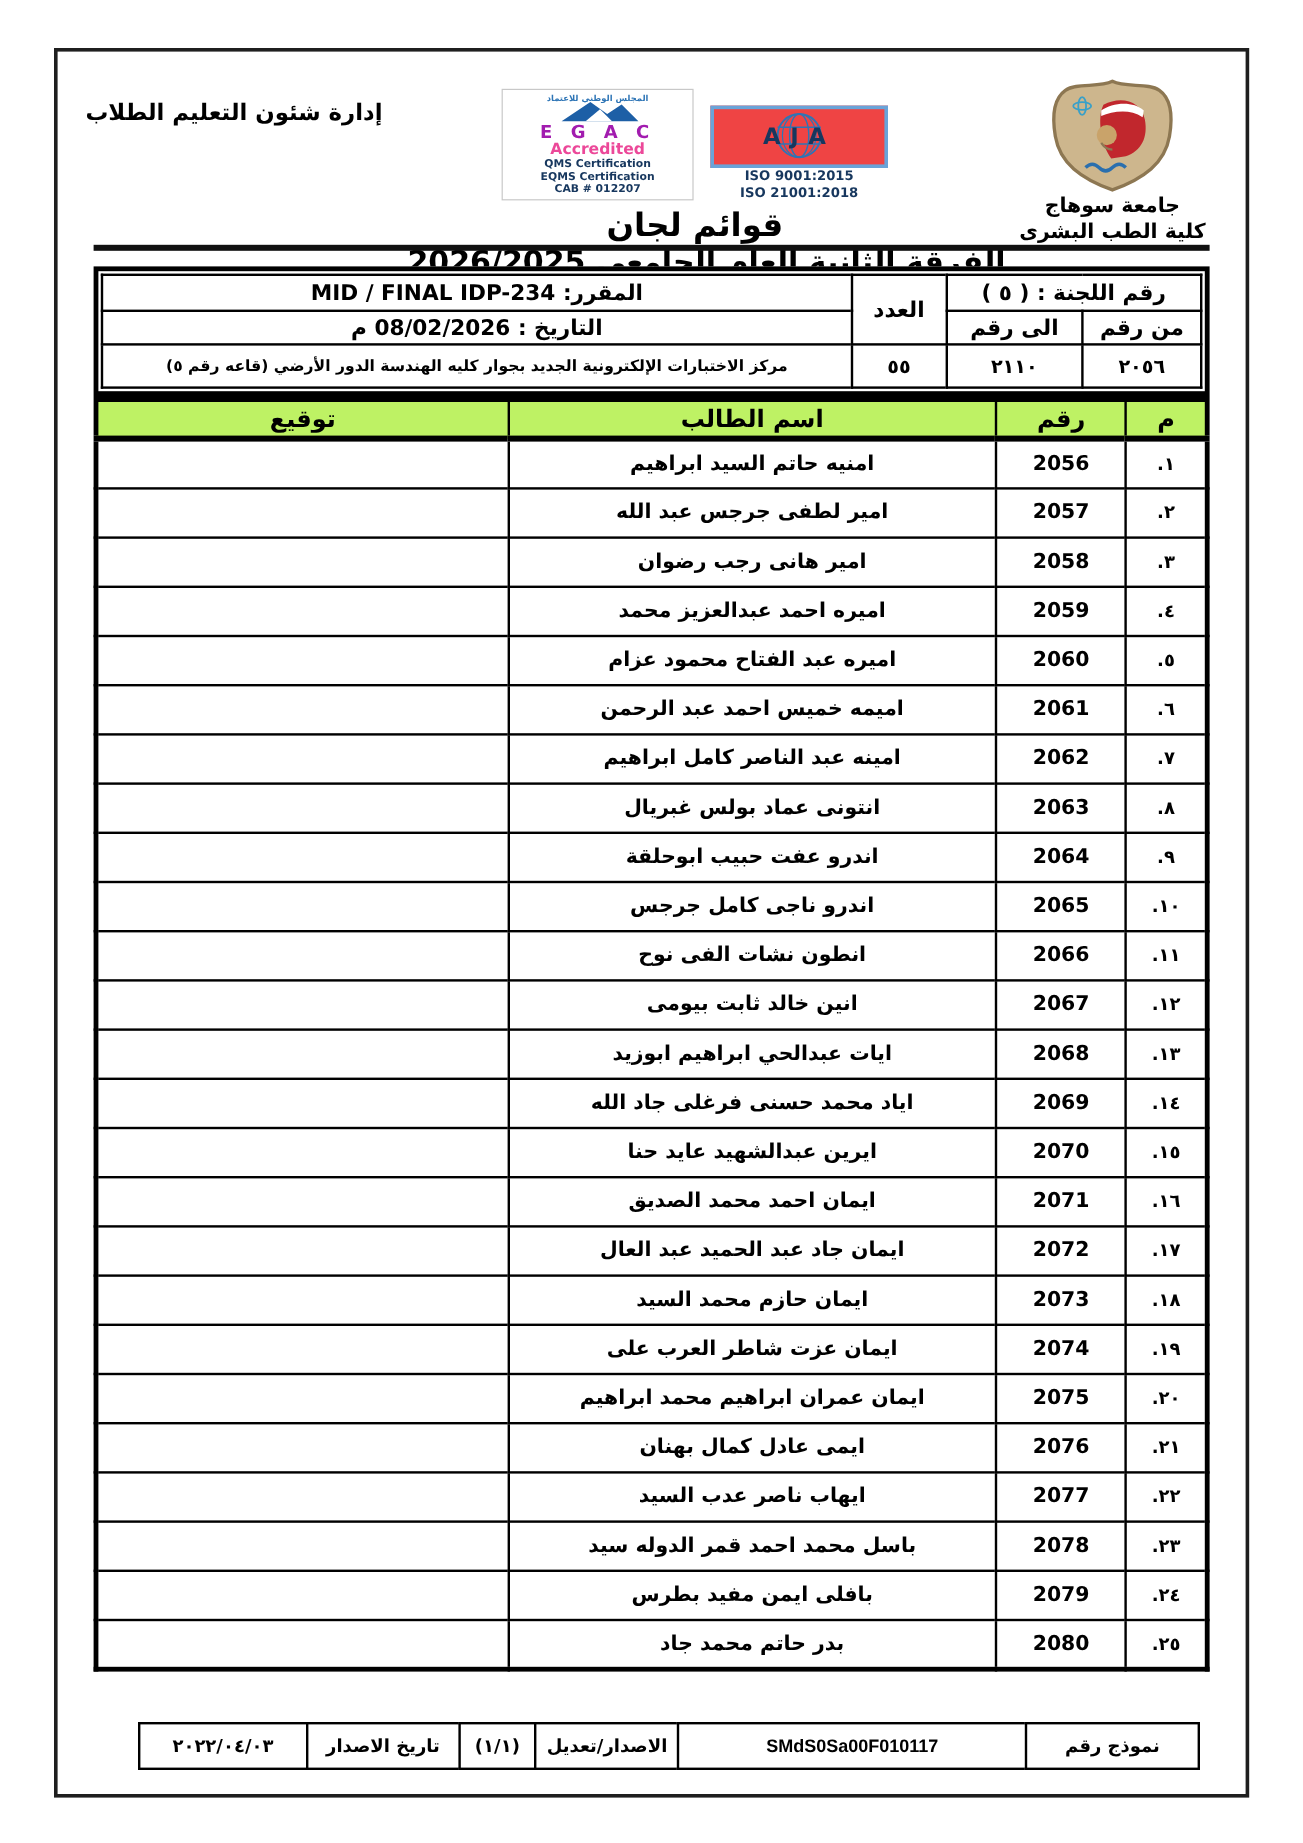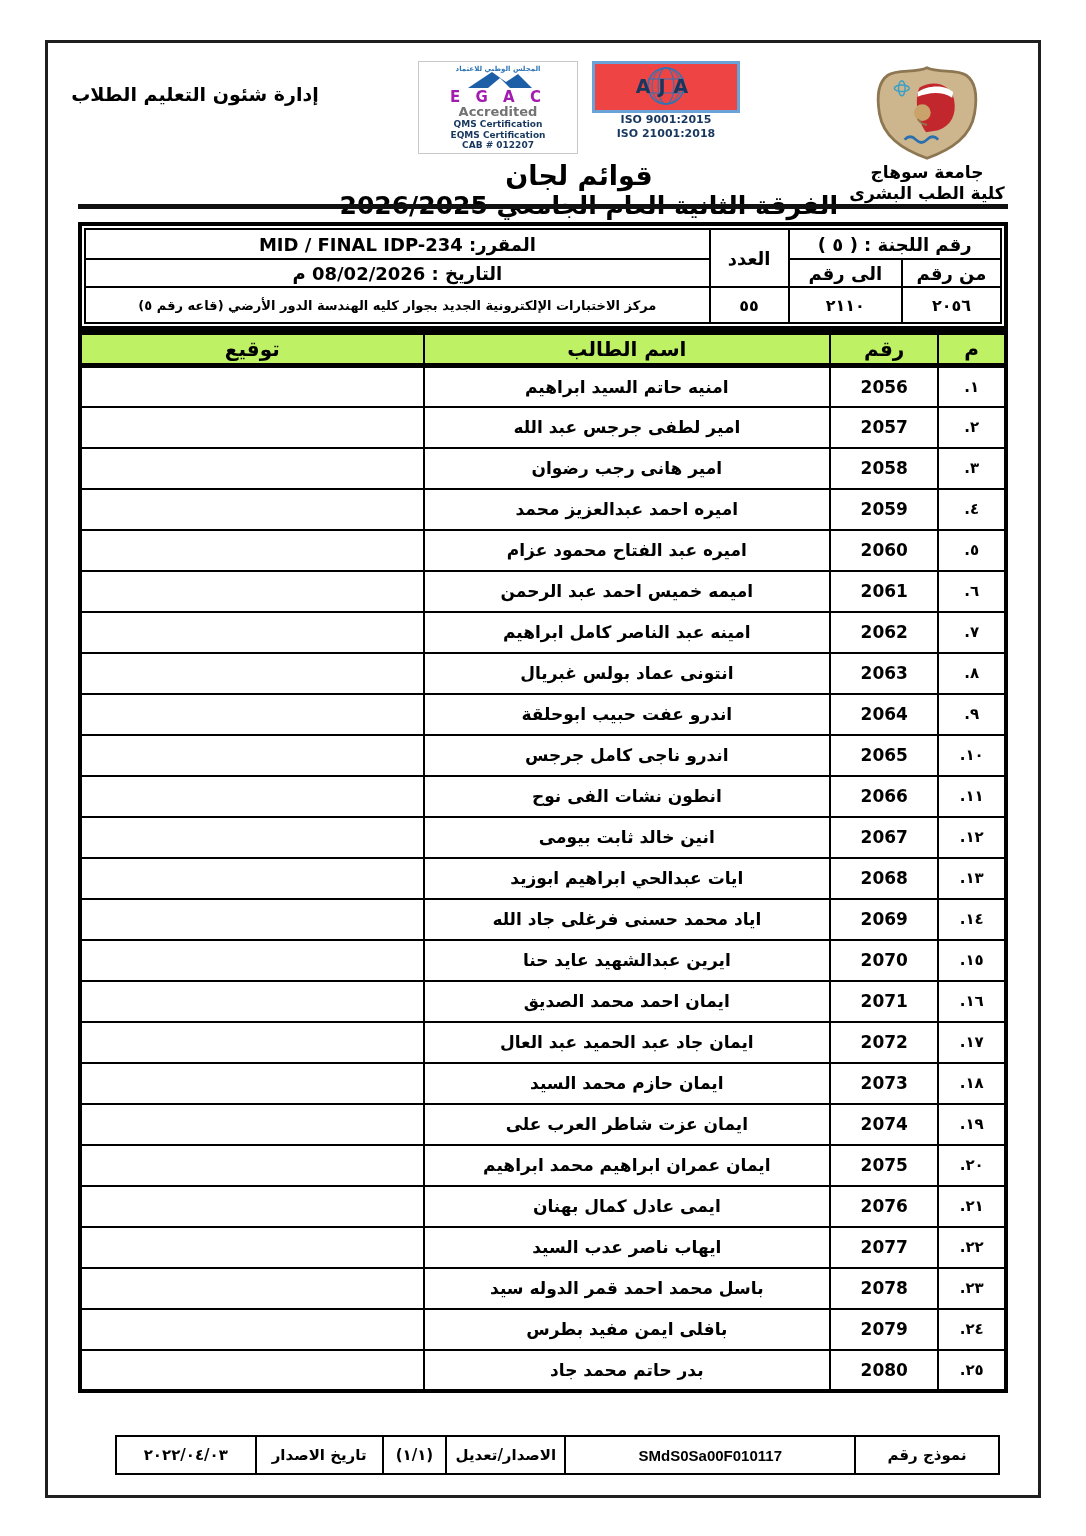--- a/index.html
+++ b/index.html
@@ -17,24 +17,24 @@
     background: #fff;
   }
   
   .header-row {
     position: absolute; top: 14px; left: 22px; right: 22px; height: 150px;
     display: flex; flex-direction: row; align-items: flex-start;
   }
   .uni-block { width: 178px; display: flex; flex-direction: column; align-items: center; padding-top: 8px; }
   .uni-caption { font-size: 17px; font-weight: bold; line-height: 1.25; text-align: center; }
   .center-block { flex: 1; display: flex; flex-direction: column; align-items: center; }
-  .accred-row { display: flex; flex-direction: row-reverse; gap: 14px; align-items: flex-start; margin-top: 4px; }
+  .accred-row { display: flex; flex-direction: row-reverse; gap: 14px; align-items: flex-end; margin-top: 17px; }
   .egac-box { width: 160px; background: #fff; border: 1px solid #c8c8c8; text-align: center; padding: 2px 2px 3px; }
   .egac-name { color: #a21caf; font-weight: bold; font-size: 15px; letter-spacing: 5px; line-height: 1; }
-  .egac-accredited { color: #737373; font-weight: bold; font-size: 13px; line-height: 1.1; }
+  .egac-accredited { color: #ec4899; font-weight: bold; font-size: 13px; line-height: 1.1; }
   .egac-line { color: #17375e; font-weight: bold; font-size: 9px; line-height: 1.15; direction: ltr; }
   .aja-wrap { width: 148px; text-align: center; }
   .aja-box { border: 3px solid #6aa3d8; background: #ef4444; padding: 1px 0; }
   .aja-line { color: #17375e; font-weight: bold; font-size: 11px; line-height: 1.25; direction: ltr; }
   .doc-title { font-size: 27px; font-weight: bold; margin-top: 6px; line-height: 1.15; }
   .doc-subtitle { font-size: 25px; font-weight: bold; line-height: 1.2; }
   .faculty-block { width: 250px; display: flex; flex-direction: column; align-items: center; padding-top: 6px; }
   .faculty-caption { font-size: 19px; font-weight: bold; margin-top: 20px; }
   .separator-bar { position: absolute; top: 161px; left: 30px; right: 30px; height: 5px; background: #111; }
   

